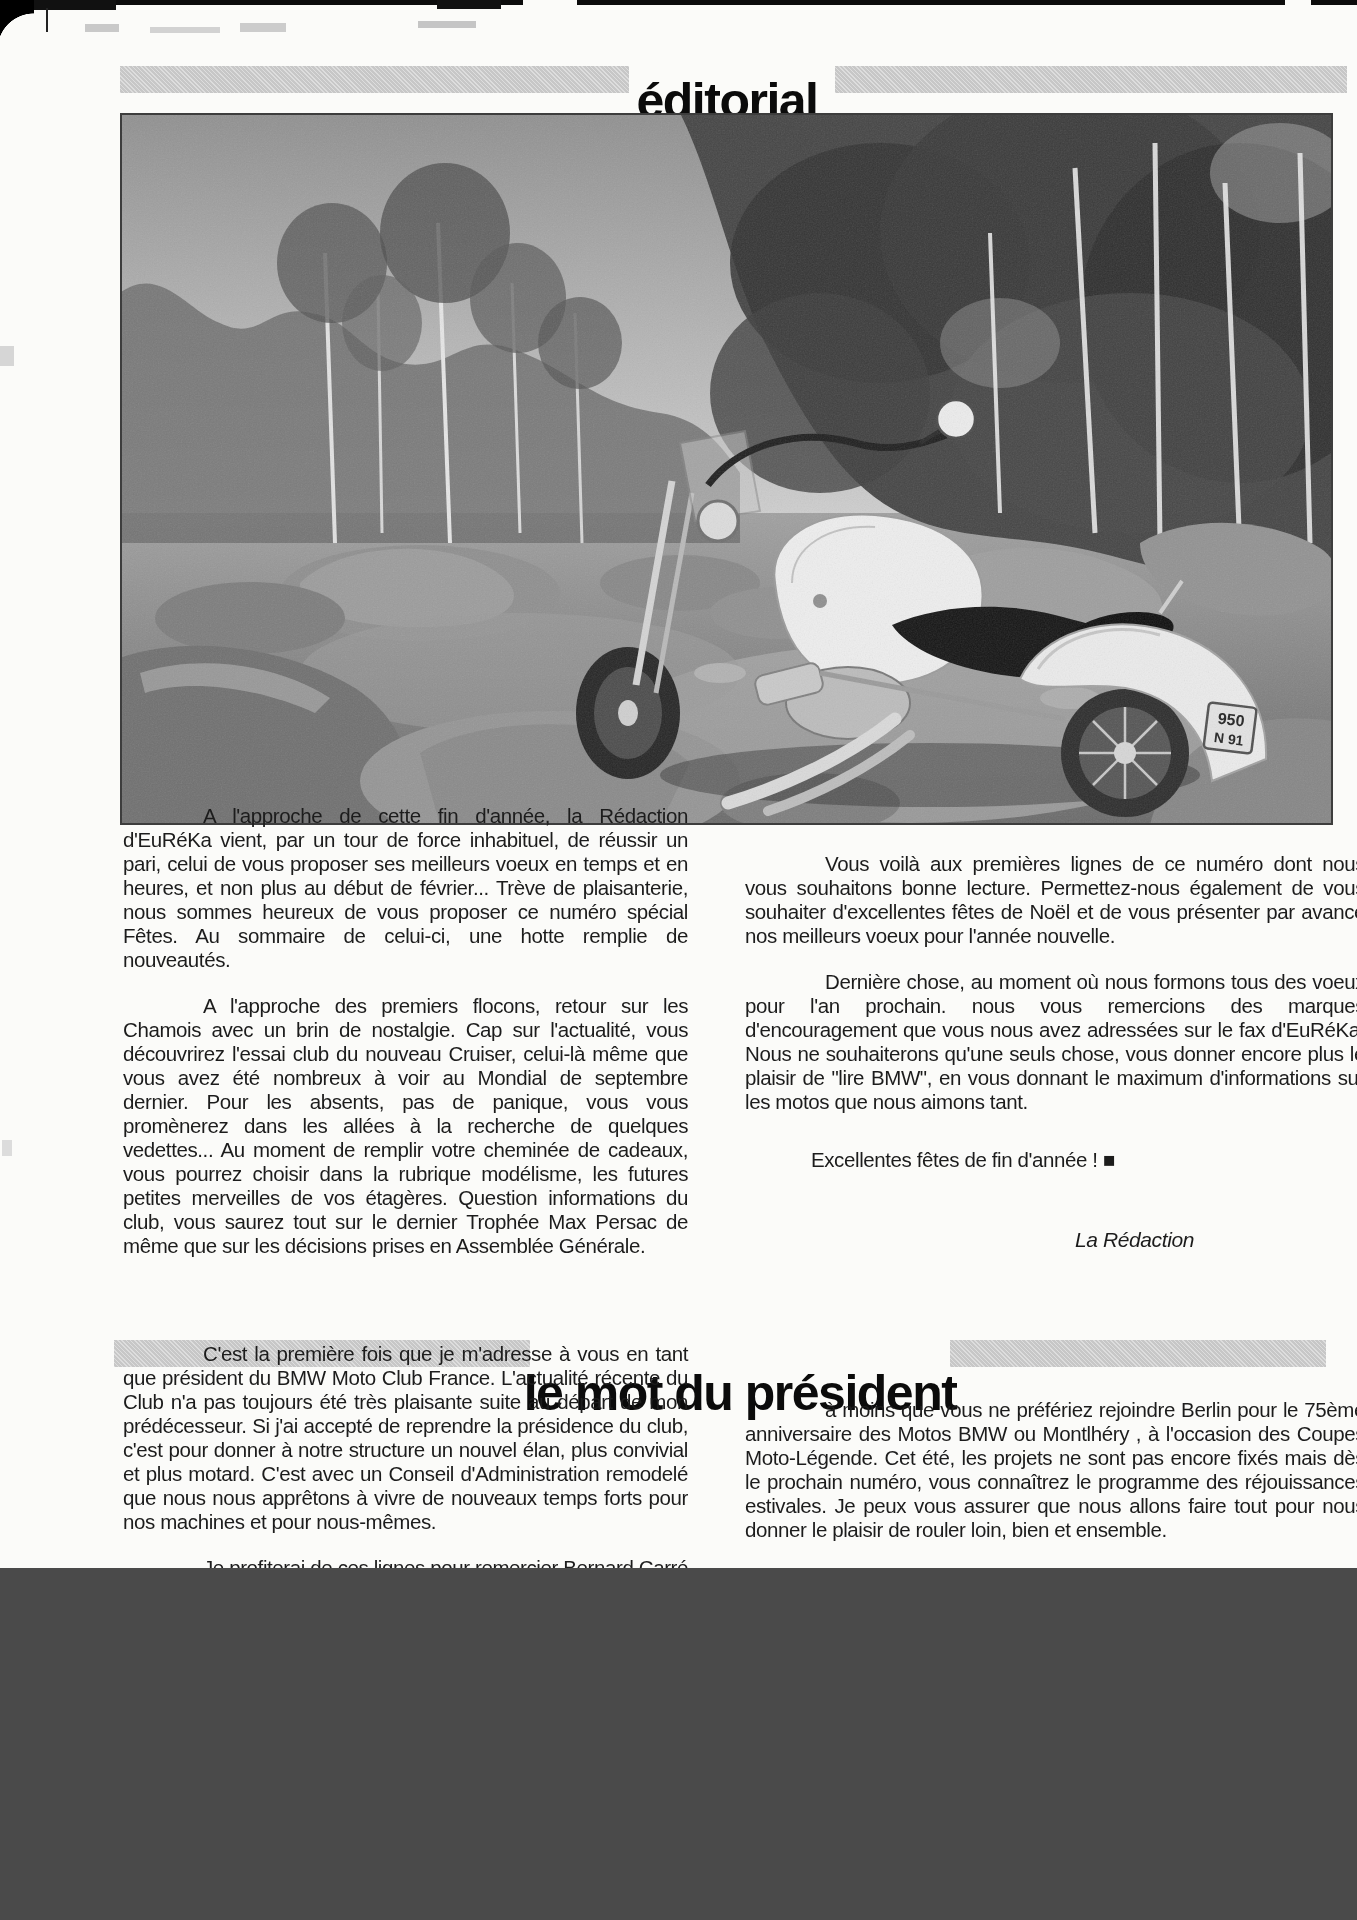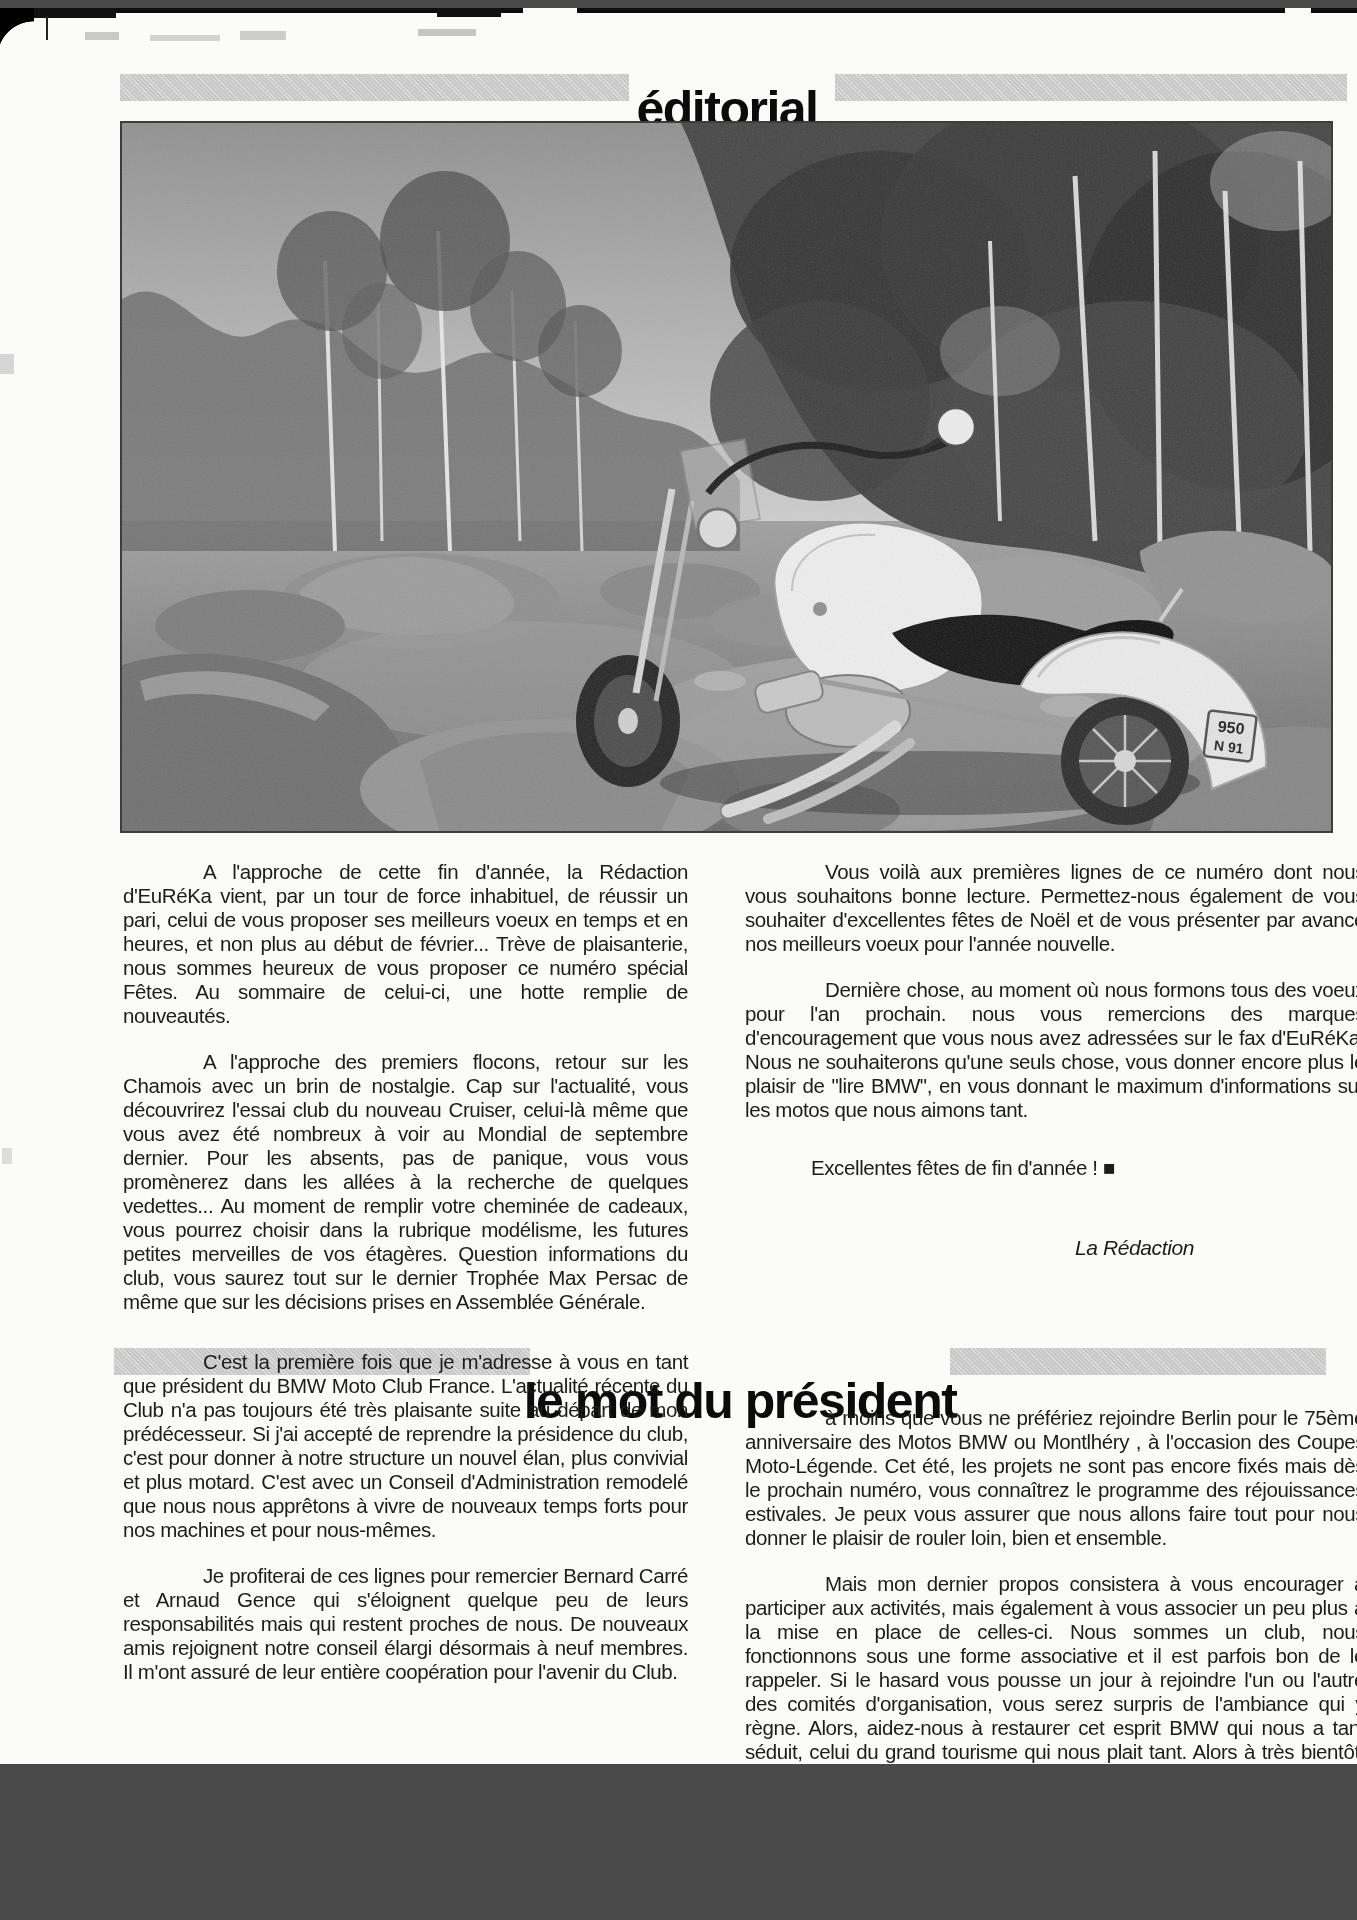--- a/index.html
+++ b/index.html
@@ -1,16 +1,16 @@
 <!DOCTYPE html>
 <html lang="fr"><head>
 <meta charset="utf-8">
 <style>
   html,body{margin:0;padding:0;background:#4a4a4a;}
-  .page{position:relative;width:1357px;height:1756px;margin:8px auto;background:#fbfbf9;
+  .page{position:relative;width:1357px;height:1568px;margin:0 auto;background:#fbfbf9;
         overflow:hidden;font-family:"Liberation Sans",sans-serif;color:#1d1d1d;}
   .abs{position:absolute;}
 
   
   .a-topstrip{left:0;top:0;width:1357px;height:5px;background:#0c0c0c;}
   .a-gap1{left:523px;top:0;width:54px;height:5px;background:#fbfbf9;}
   .a-gap2{left:1285px;top:0;width:26px;height:5px;background:#fbfbf9;}
   .a-top2{left:16px;top:0;width:100px;height:10px;background:#111;}
   .a-top3{left:437px;top:0;width:64px;height:9px;background:#111;}
   .a-corner{left:0;top:0;width:34px;height:50px;
@@ -37,21 +37,21 @@
   .ed-title{left:727px;top:42px;}
   .pr-title{left:740px;top:1334px;}
 
   
   .photo{left:120px;top:113px;}
 
   
   .col{text-align:justify;}
   .col p{margin:0 0 22px 0;font-size:20.5px;line-height:24px;letter-spacing:-0.4px;
          text-indent:80px;color:#1c1c1c;}
-  .ed-left{left:123px;top:852px;width:565px;}
+  .ed-left{left:123px;top:804px;width:565px;}
   .ed-right{left:745px;top:852px;width:620px;}
   .pr-left{left:123px;top:1342px;width:565px;}
   .pr-right{left:745px;top:1398px;width:620px;}
   .closing{text-indent:66px !important;text-align:left;margin-top:34px !important;}
   .sig-redaction{font-style:italic;text-align:left;text-indent:0 !important;
                  padding-left:330px;margin-top:56px !important;font-size:21px !important;}
   .sig-errard{text-align:right;text-indent:0 !important;padding-right:26px;margin-top:8px !important;}
 
   
   .footer-issue{left:123px;top:1862px;font-weight:bold;font-size:22px;letter-spacing:-0.3px;}

